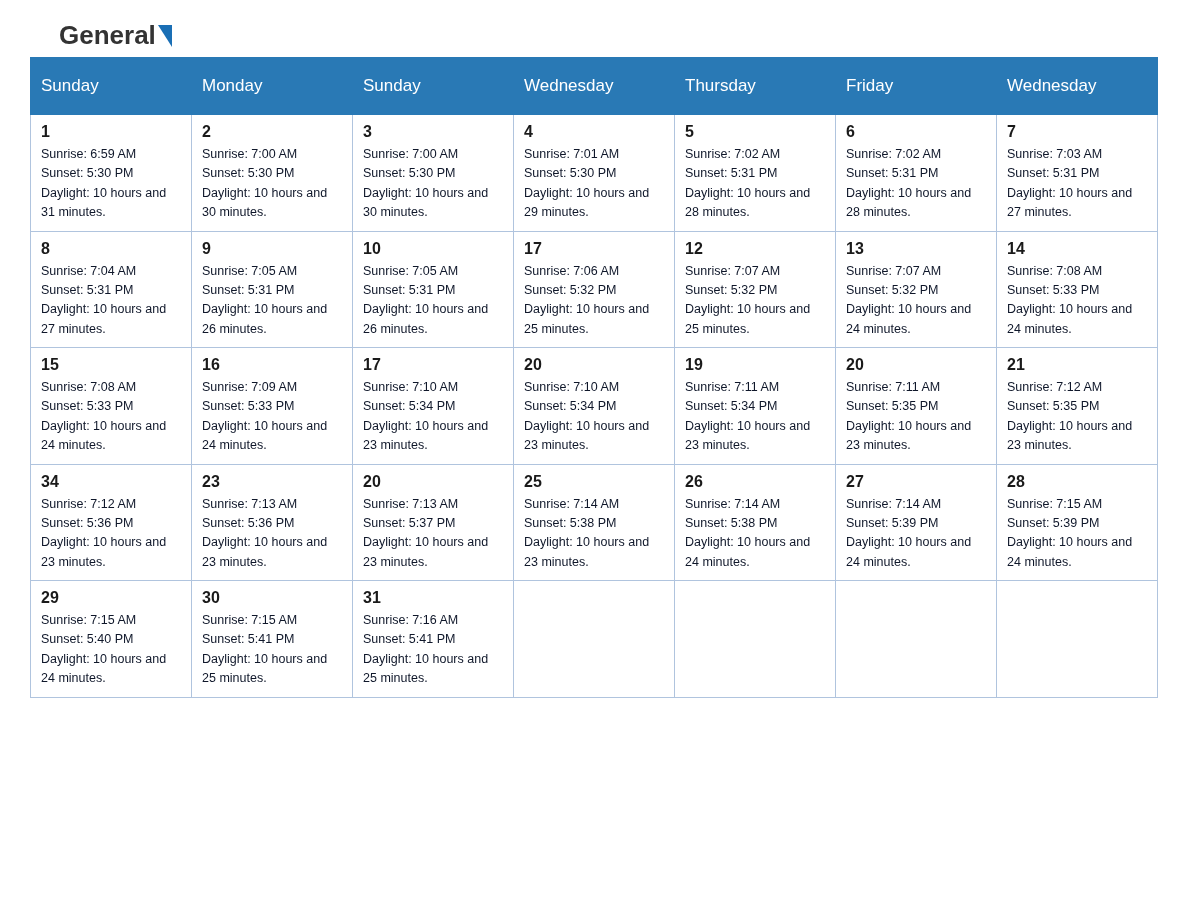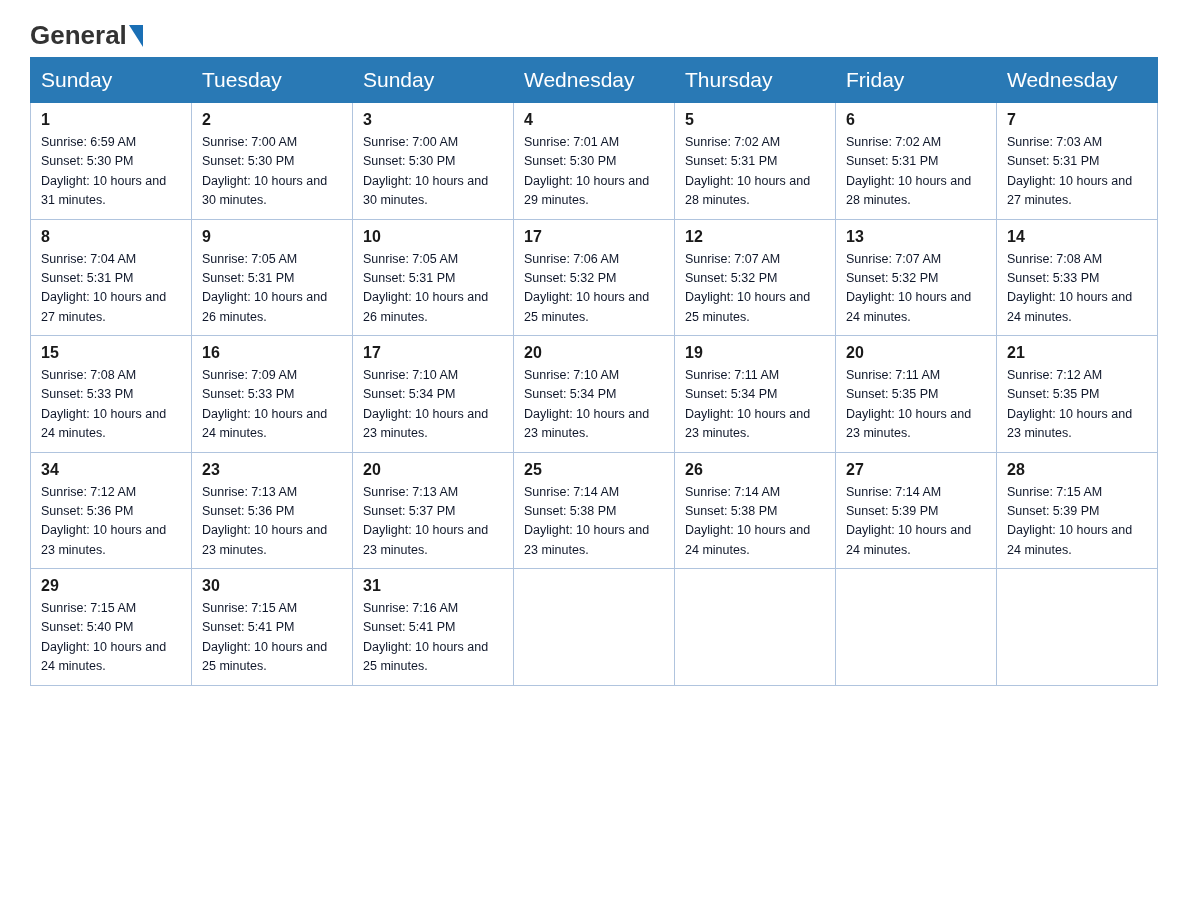--- a/index.html
+++ b/index.html
@@ -13,20 +13,21 @@
     .header-row {
       display: flex;
       justify-content: space-between;
       align-items: flex-start;
       margin-bottom: 10px;
     }
     .logo-container {
       display: flex;
       flex-direction: column;
       align-items: center;
+      margin-left: 29px;
     }
     .logo-text {
       display: flex;
       align-items: center;
       font-size: 26px;
       font-weight: bold;
       color: #333;
     }
     .logo-general { color: #333; }
     .logo-triangle {
@@ -59,22 +60,22 @@
     }
     .calendar-table {
       width: 100%;
       border-collapse: collapse;
       margin-top: 10px;
     }
     .calendar-table th {
       background-color: #2979b5;
       color: #fff;
       text-align: left;
-      padding: 10px 10px;
-      font-size: 21px;
+      padding: 18px 10px;
+      font-size: 17px;
       font-weight: normal;
       border: 1px solid #2979b5;
     }
     .calendar-table td {
       vertical-align: top;
       padding: 8px 10px;
       border: 1px solid #b0c4de;
       font-size: 13px;
       color: #222;
       height: 110px;
@@ -115,21 +116,21 @@
   <div class="title-section">
     <div class="month-title"></div>
     <div class="location-title"></div>
   </div>
 </div>
 
 <table class="calendar-table">
   <thead>
     <tr>
     <th>Sunday</th>
-        <th>Tuesday</th>
+        <th>Monday</th>
         <th>Sunday</th>
         <th>Wednesday</th>
         <th>Thursday</th>
         <th>Friday</th>
         <th>Wednesday</th>
       </tr>
   </thead>
   <tbody id="calendar-body">
   <tr>
         <td><span class="day-number">1</span>

